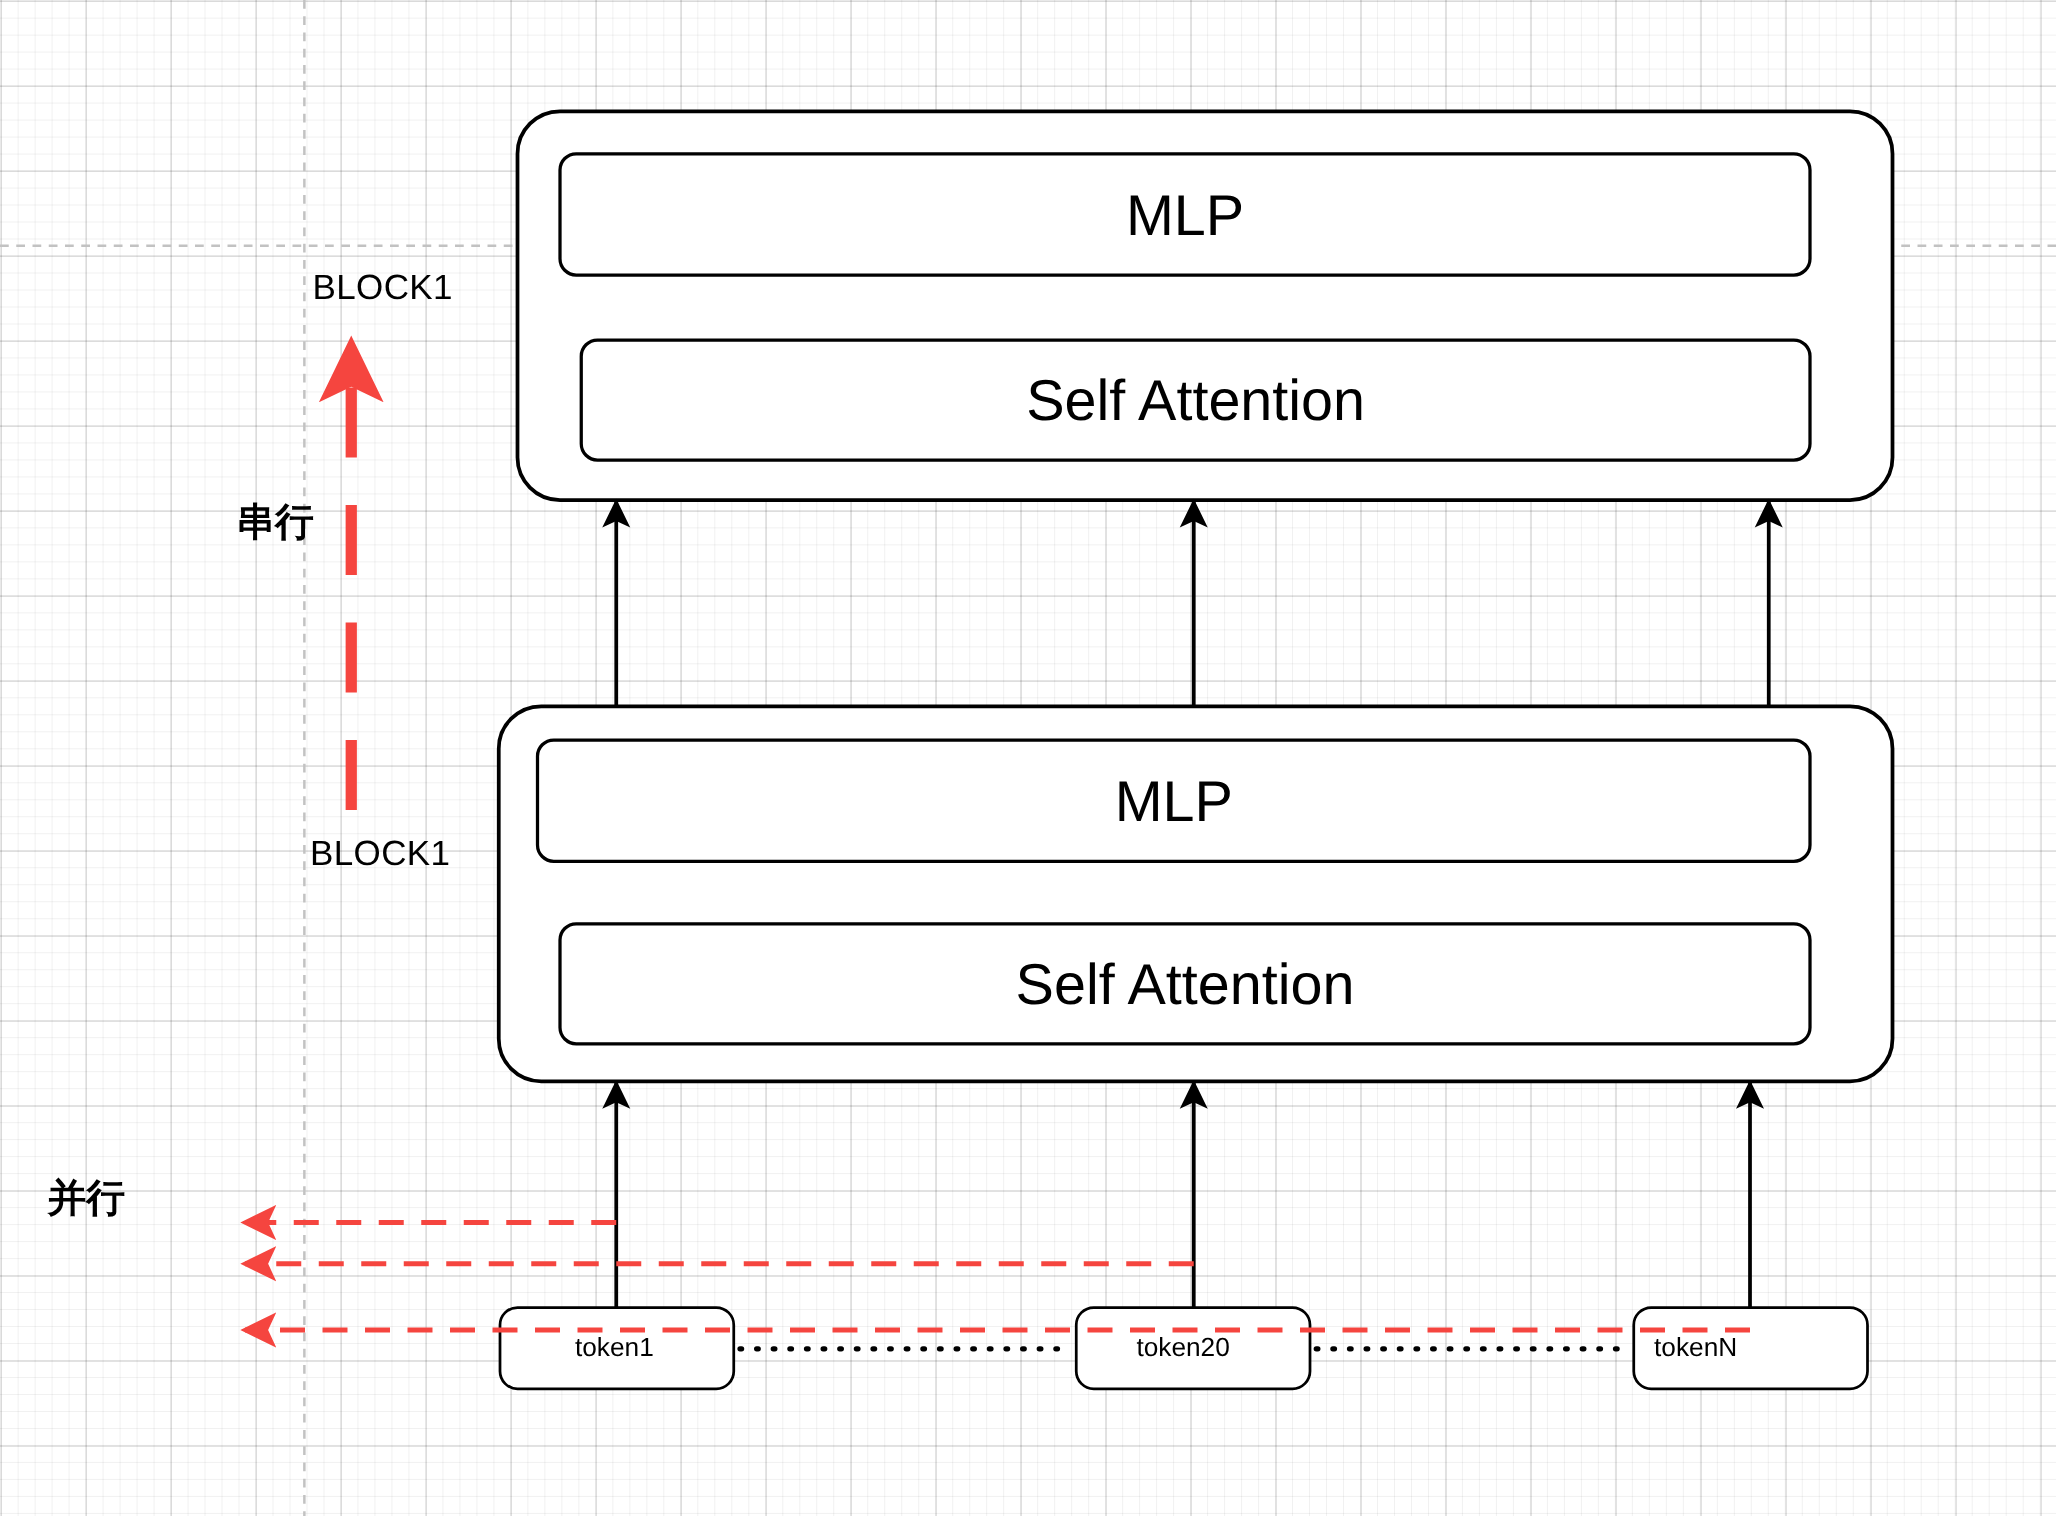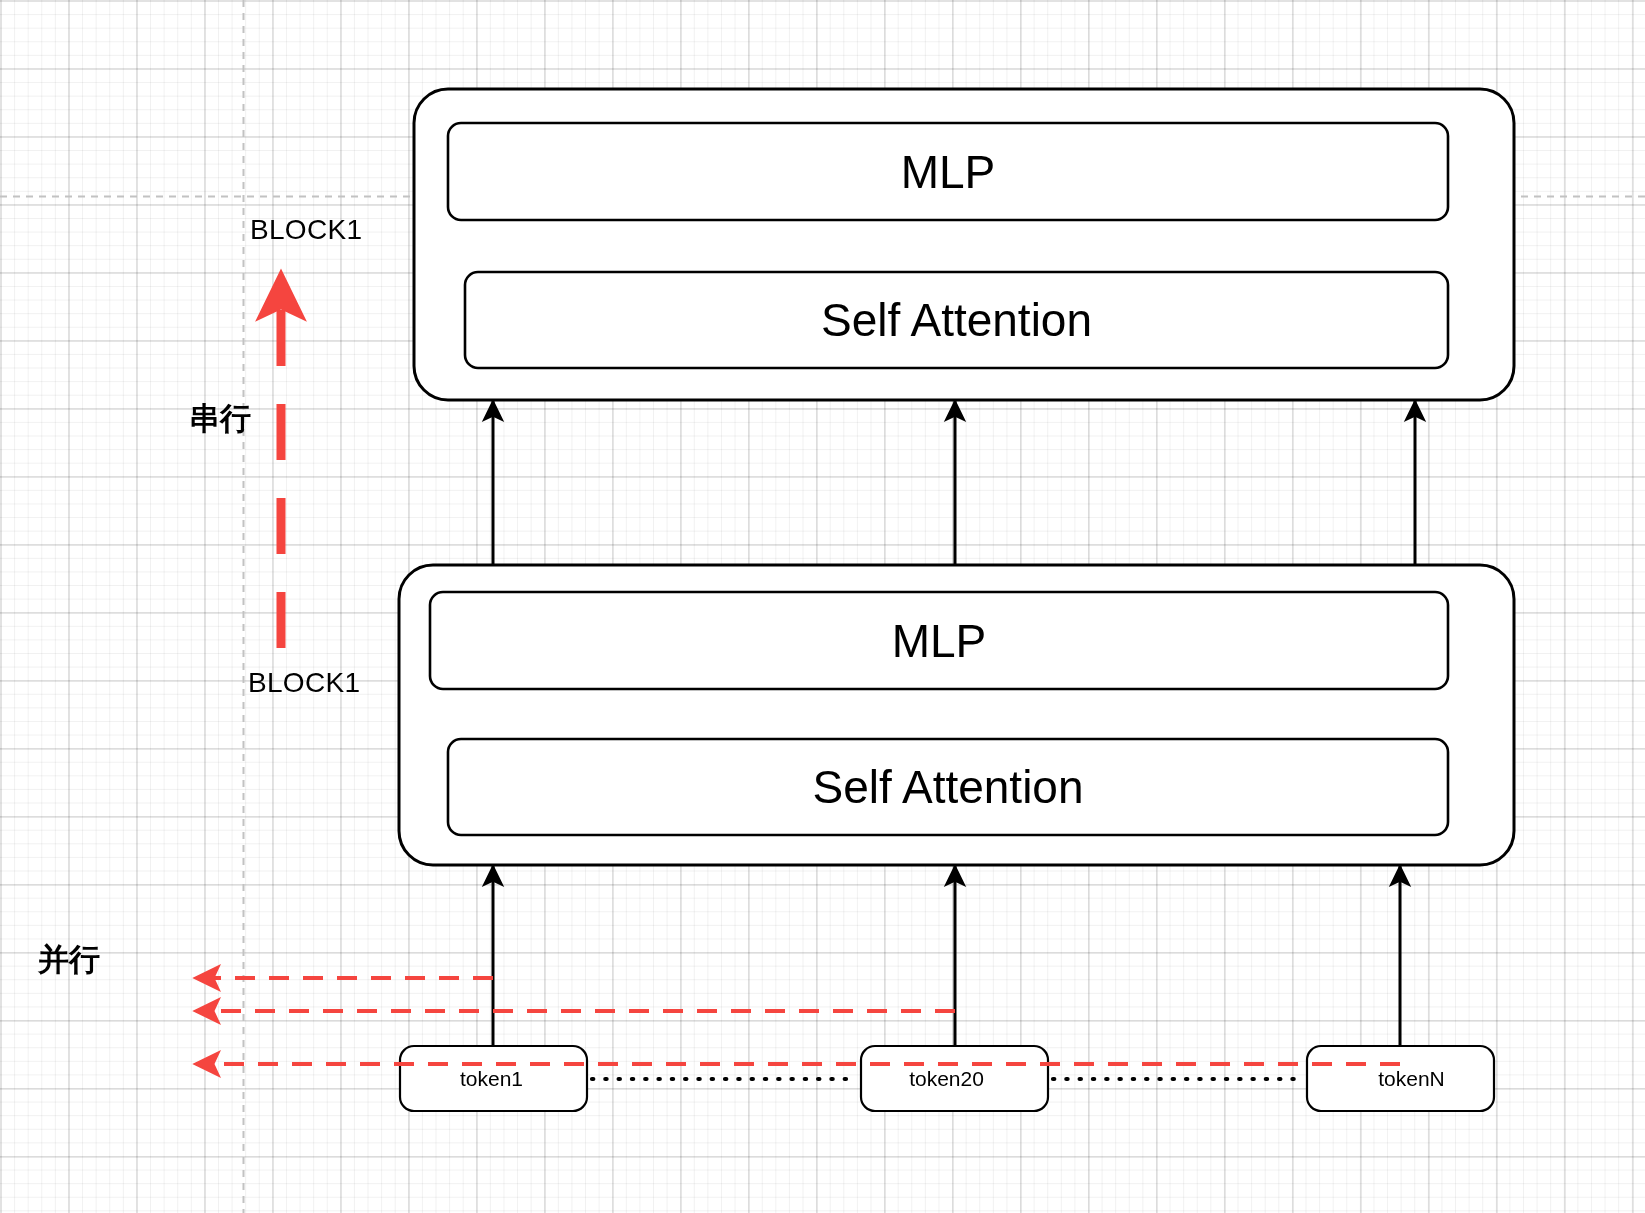--- a/index.html
+++ b/index.html
@@ -168,15 +168,15 @@
   <div class="box-label big-label" style="left:465px; top:272px; width:983px; height:96px;">Self Attention</div>
 
   <div class="box-label big-label" style="left:430px; top:592px; width:1018px; height:97px;">MLP</div>
 
   <div class="box-label big-label" style="left:448px; top:739px; width:1000px; height:96px;">Self Attention</div>
 
   <div class="box-label token-label" style="left:400px; top:1046px; width:183px; height:65px;">token1</div>
 
   <div class="box-label token-label" style="left:861px; top:1046px; width:171px; height:65px;text-align:center;">token20</div>
 
-  <div class="box-label token-label" style="left:1318px; top:1046px; width:187px; height:65px;">tokenN</div>
+  <div class="box-label token-label" style="left:1263px; top:1046px; width:187px; height:65px;">tokenN</div>
 
 </div>
 
 </body></html>

